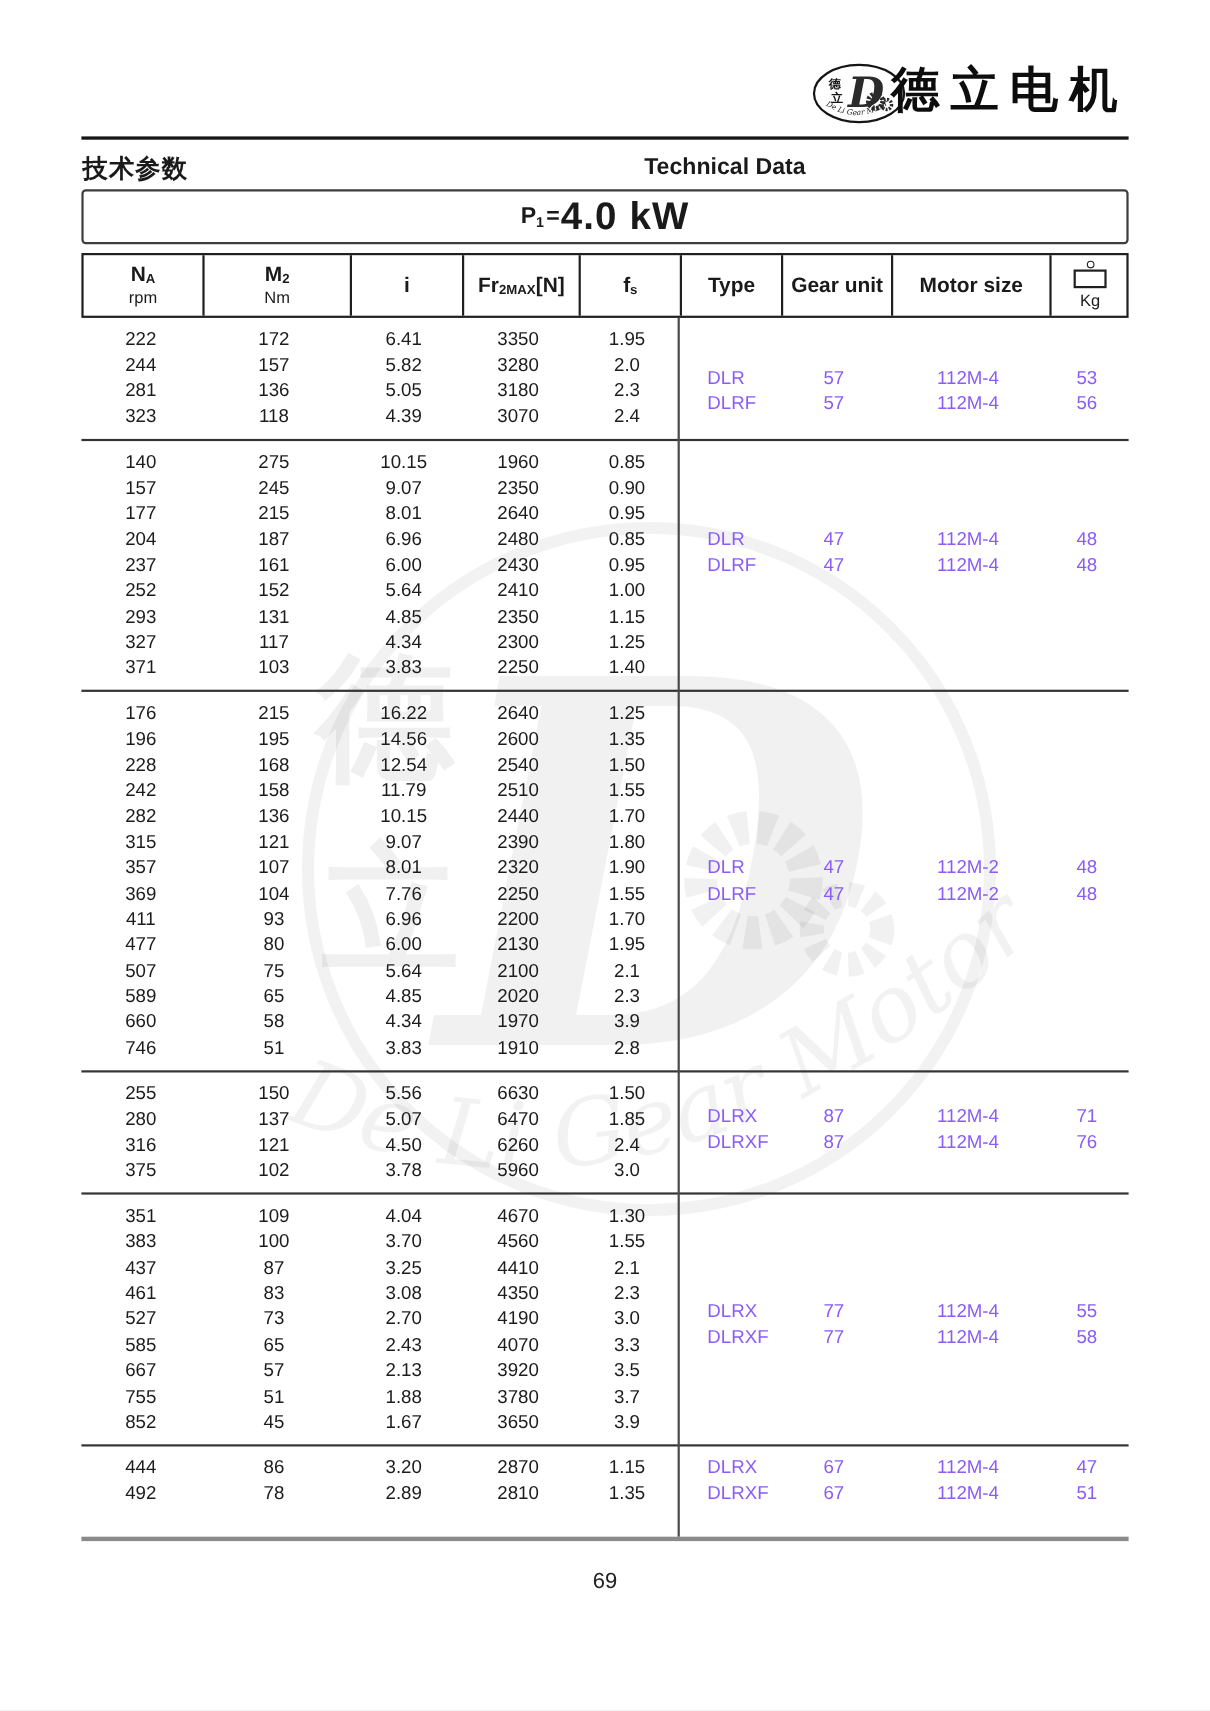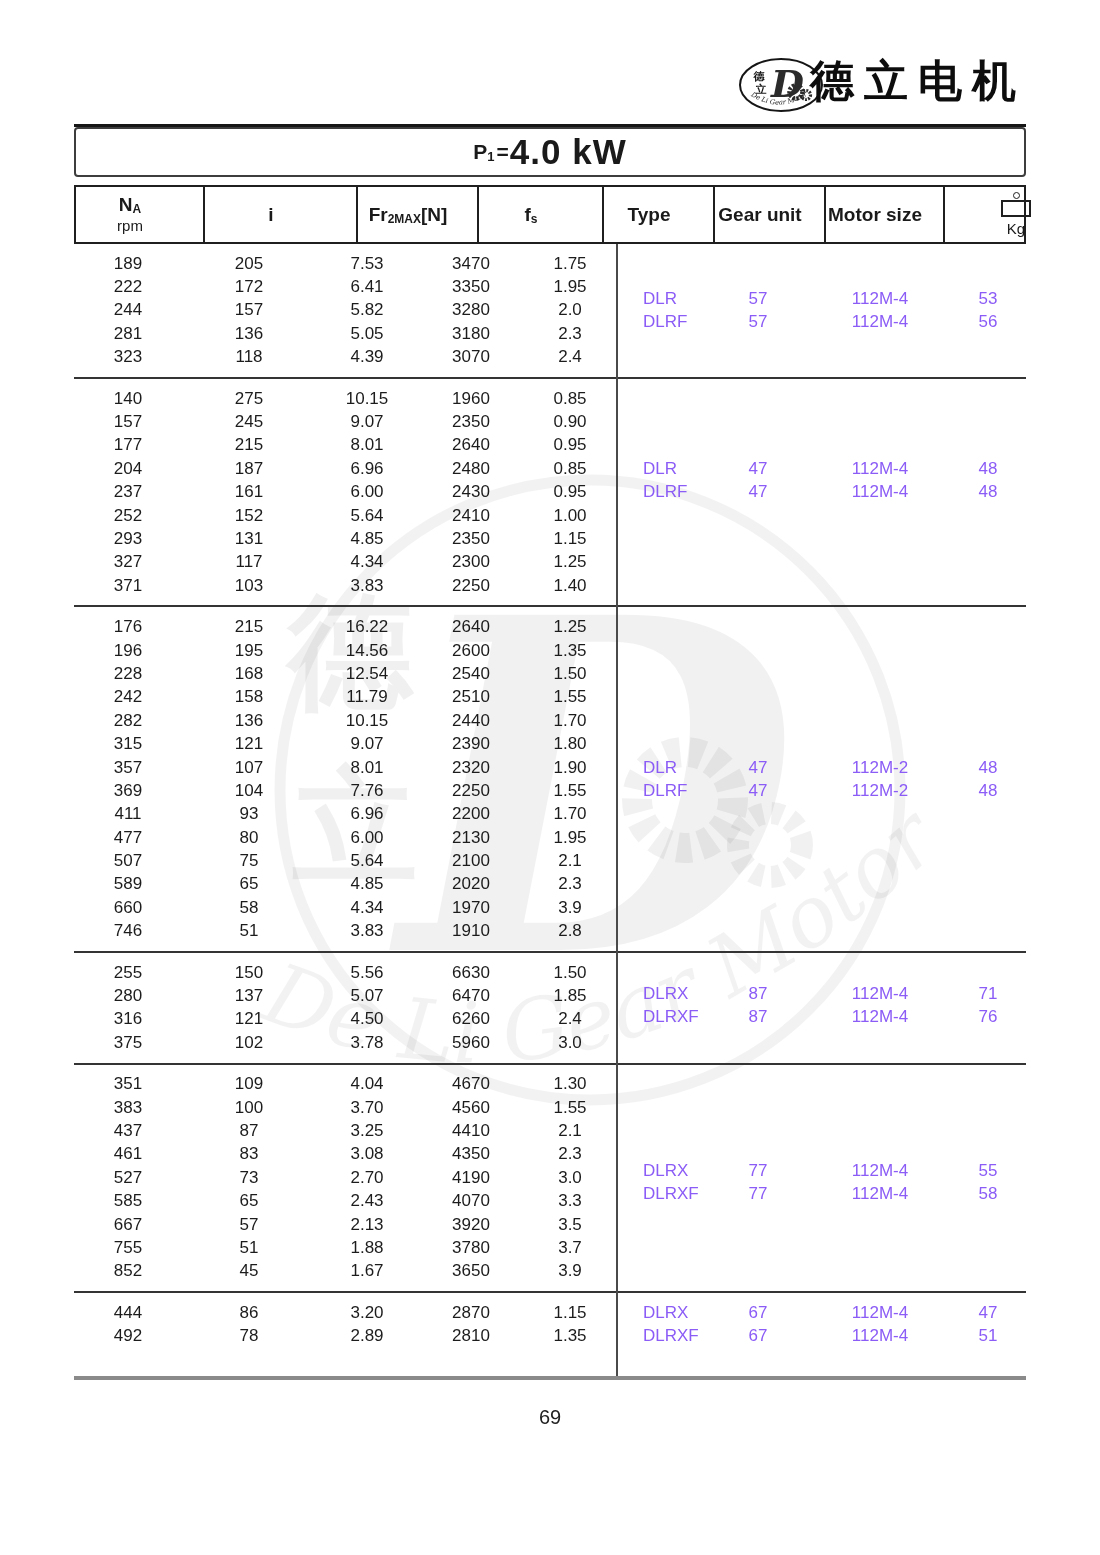--- a/index.html
+++ b/index.html
@@ -34,21 +34,21 @@
     display:flex; align-items:center; justify-content:center; background:transparent;
   }
   .power-prefix { font-size:21px; font-weight:bold; }
   .power-sub { font-size:13px; font-weight:bold; position:relative; top:4px; }
   .power-eq { font-size:21px; font-weight:bold; margin:0 1px 0 2px; }
   .power-value { font-size:35px; font-weight:bold; letter-spacing:1px; }
 
   
   .thead {
     display:grid; grid-template-columns:108px 134px 102px 106px 92px 92px 100px 144px 72px;
-    border:2px solid #1f1f1f; height:59px; background:transparent;gap:19px;
+    border:2px solid #1f1f1f; height:59px; background:transparent;
   }
   .th { display:flex; flex-direction:column; align-items:center; justify-content:center; line-height:1.15; }
   .th + .th { border-left:2px solid #1f1f1f; }
   .th-main { font-size:19px; font-weight:bold; }
   .th-sub { font-size:12px; font-weight:bold; position:relative; top:2px; }
   .th-unit { font-size:15px; font-weight:normal; margin-top:1px; }
   .weight-icon { display:flex; flex-direction:column; align-items:center; margin-bottom:2px; }
   .w-knob { width:7px; height:7px; border:1.5px solid #1f1f1f; border-radius:50%; margin-bottom:1px; }
   .w-body { width:30px; height:17px; border:2px solid #1f1f1f; }
 
@@ -102,34 +102,42 @@
         <path id="badge-arc" d="M 9 37 Q 43 62 78 33" fill="none"></path>
         <text font-size="6.8" font-family="DejaVu Serif, serif" font-style="italic" fill="#1c1c1c">
           <textPath href="#badge-arc" startOffset="6%">De Li Gear Motor</textPath>
         </text>
       </svg>
       <div class="brand-name">德立电机</div>
     </div>
 
     <div class="top-rule"></div>
 
+    <div class="section-row">
+      <div class="section-cn">技术参数</div>
+      <div class="section-en">Technical Data</div>
+    </div>
 
     <div class="power-box">
       <span class="power-prefix">P</span>
         <span class="power-sub">1</span>
         <span class="power-eq">=</span>
         <span class="power-value">4.0 kW</span>
     </div>
 
     <div class="thead" id="thead">
         <div class="th">
           <div class="th-main">N<span class="th-sub">A</span></div>
           <div class="th-unit">rpm</div>
         </div>
         <div class="th">
+          <div class="th-main">M<span class="th-sub">2</span></div>
+          <div class="th-unit">Nm</div>
+        </div>
+        <div class="th">
           <div class="th-main">i</div>
         </div>
         <div class="th">
           <div class="th-main">Fr<span class="th-sub">2MAX</span>[N]</div>
         </div>
         <div class="th">
           <div class="th-main">f<span class="th-sub">s</span></div>
         </div>
         <div class="th">
           <div class="th-main">Type</div>
@@ -144,27 +152,20 @@
           <div class="weight-icon">
             <span class="w-knob"></span>
             <span class="w-body"></span>
           </div>
           <div class="th-unit">Kg</div>
         </div>
       </div>
 
     <div class="tbody" id="tbody">
         <div class="group">
-          <div class="row">
-            <div class="cell">189</div>
-            <div class="cell">205</div>
-            <div class="cell">7.53</div>
-            <div class="cell">3470</div>
-            <div class="cell">1.75</div>
-          </div>
           <div class="row">
             <div class="cell">222</div>
             <div class="cell">172</div>
             <div class="cell">6.41</div>
             <div class="cell">3350</div>
             <div class="cell">1.95</div>
           </div>
           <div class="row">
             <div class="cell">244</div>
             <div class="cell">157</div>

